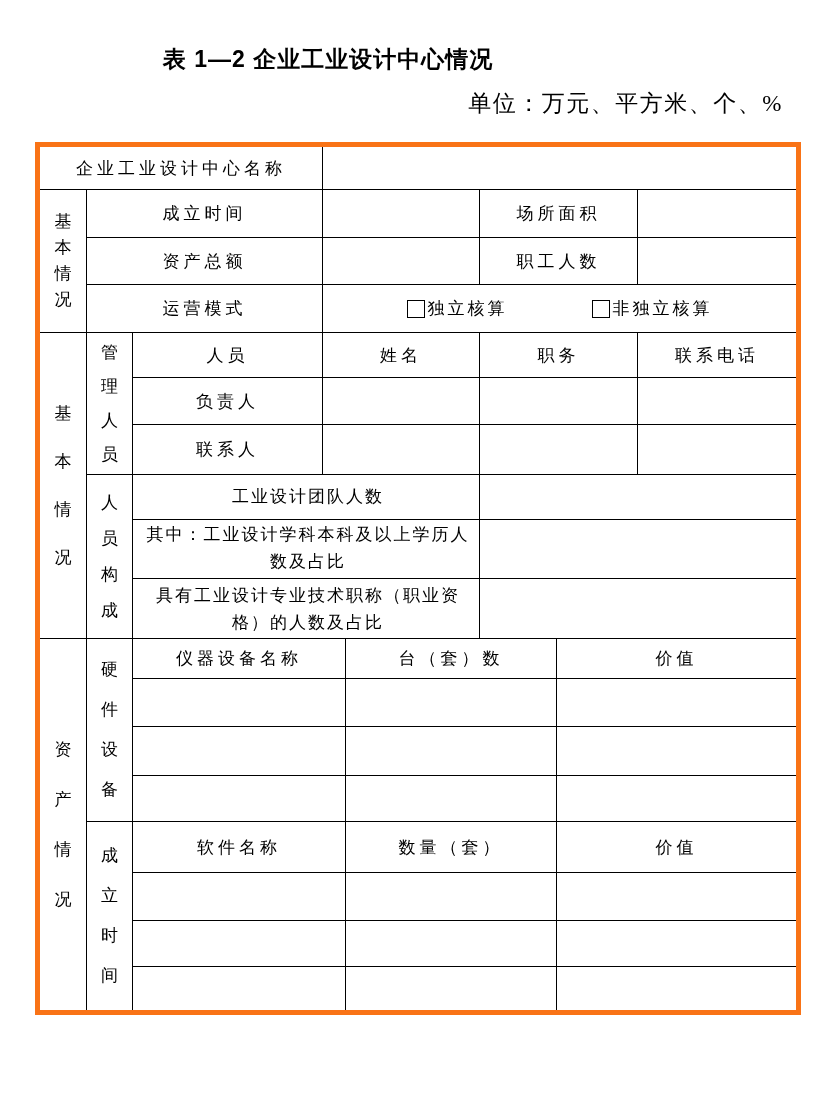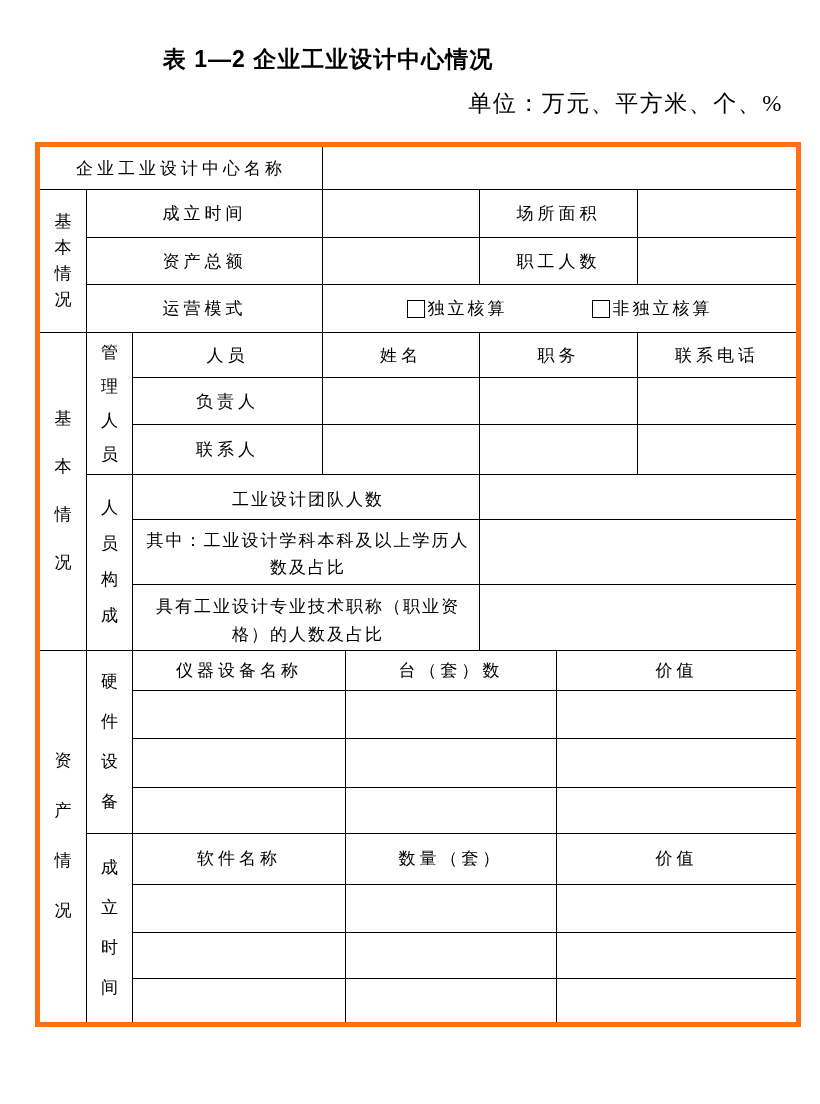--- a/index.html
+++ b/index.html
@@ -38,21 +38,21 @@
   table.form td {
     border: 1px solid #000;
     font-size: 17px;
     text-align: center;
     vertical-align: middle;
     overflow: hidden;
   }
   td.lbl { letter-spacing: 4px; }
   td.desc {
     text-align: left;
-    padding: 8px 6px 2px 10px;
+    padding: 2px 6px 2px 10px;
     letter-spacing: 2px;
     line-height: 1.6;
   }
   
   td.vert span.vtxt {
     display: inline-block;
     width: 1.15em;
     word-break: break-all;
     letter-spacing: 0;
     text-align: center;

